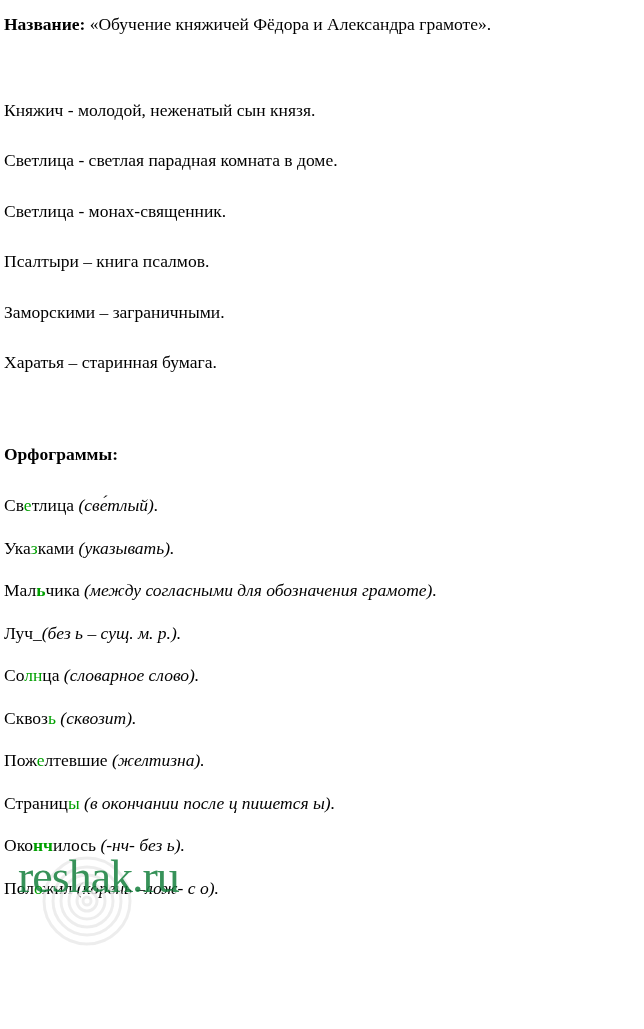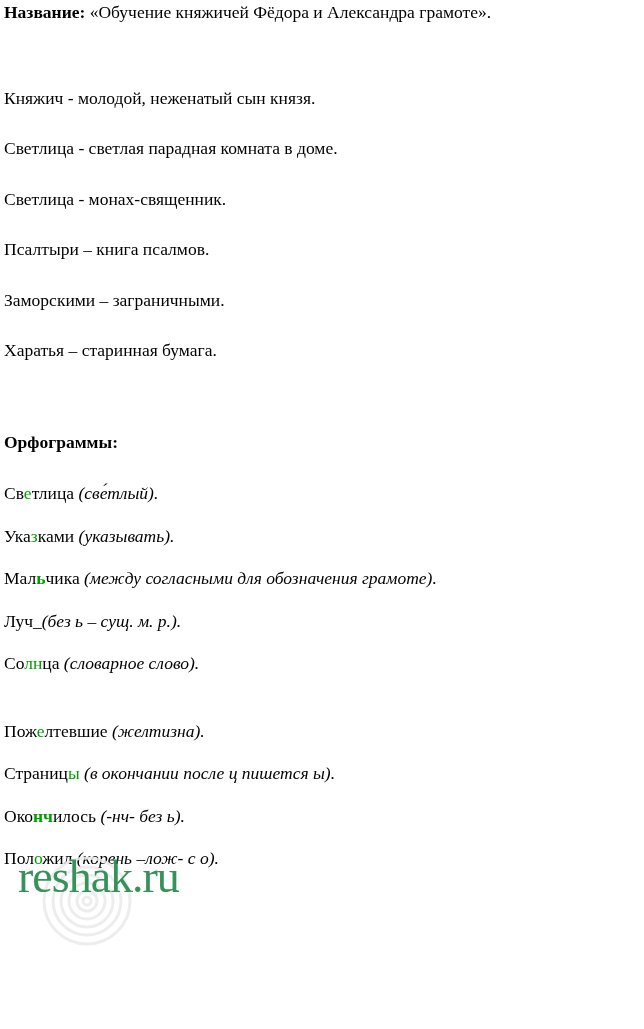--- a/index.html
+++ b/index.html
@@ -23,21 +23,21 @@
     padding: 4px 8px 0 4px;
   }
   .line {
     font-size: 17.5px;
     line-height: 1.0;
     margin: 0;
     padding: 0;
     white-space: nowrap;
   }
   .block-title {
-    margin-top: 0;
+    margin-top: 12px;
     margin-bottom: 0;
   }
   .b {
     font-weight: bold;
   }
   .i {
     font-style: italic;
   }
   .green {
     color: #00a000;
@@ -135,20 +135,24 @@
     <span>Луч_</span><span class="green"></span><span></span><span class="i">(без ь – сущ. м. р.).</span>
   </div>
   <div class="gap-ortho"></div>
 
   <div class="line">
     <span>Со</span><span class="green">лн</span><span>ца</span>
     <span class="i">(словарное слово).</span>
   </div>
   <div class="gap-ortho"></div>
 
+  <div class="line">
+    <span>Сквоз</span><span class="green">ь</span><span></span>
+    <span class="i">(сквозит).</span>
+  </div>
   <div class="gap-ortho"></div>
 
   <div class="line">
     <span>Пож</span><span class="green">е</span><span>лтевшие</span>
     <span class="i">(желтизна).</span>
   </div>
   <div class="gap-ortho"></div>
 
   <div class="line">
     <span>Страниц</span><span class="green">ы</span><span></span>

